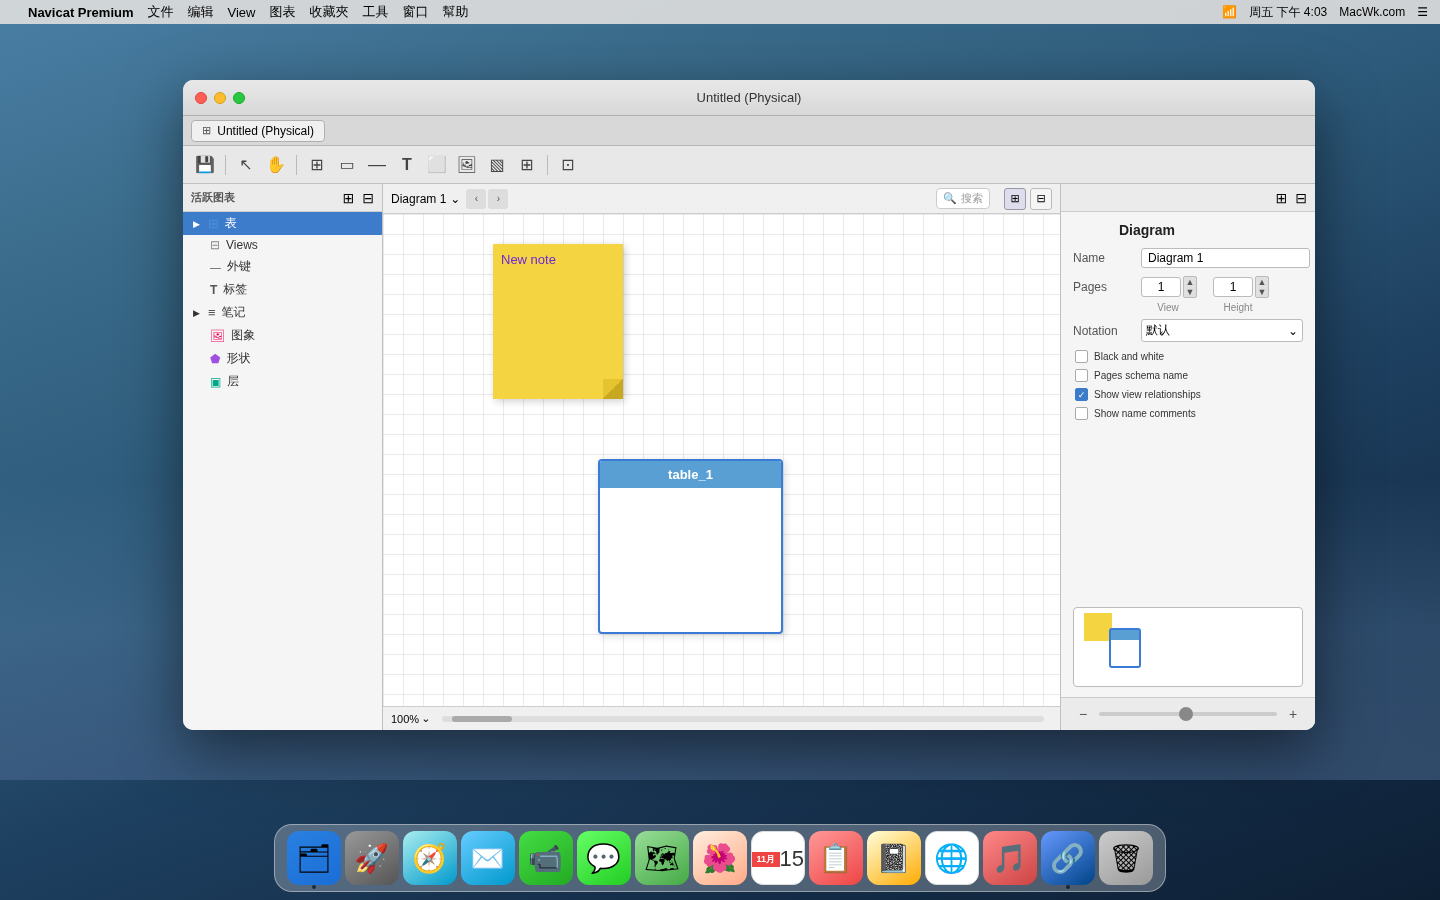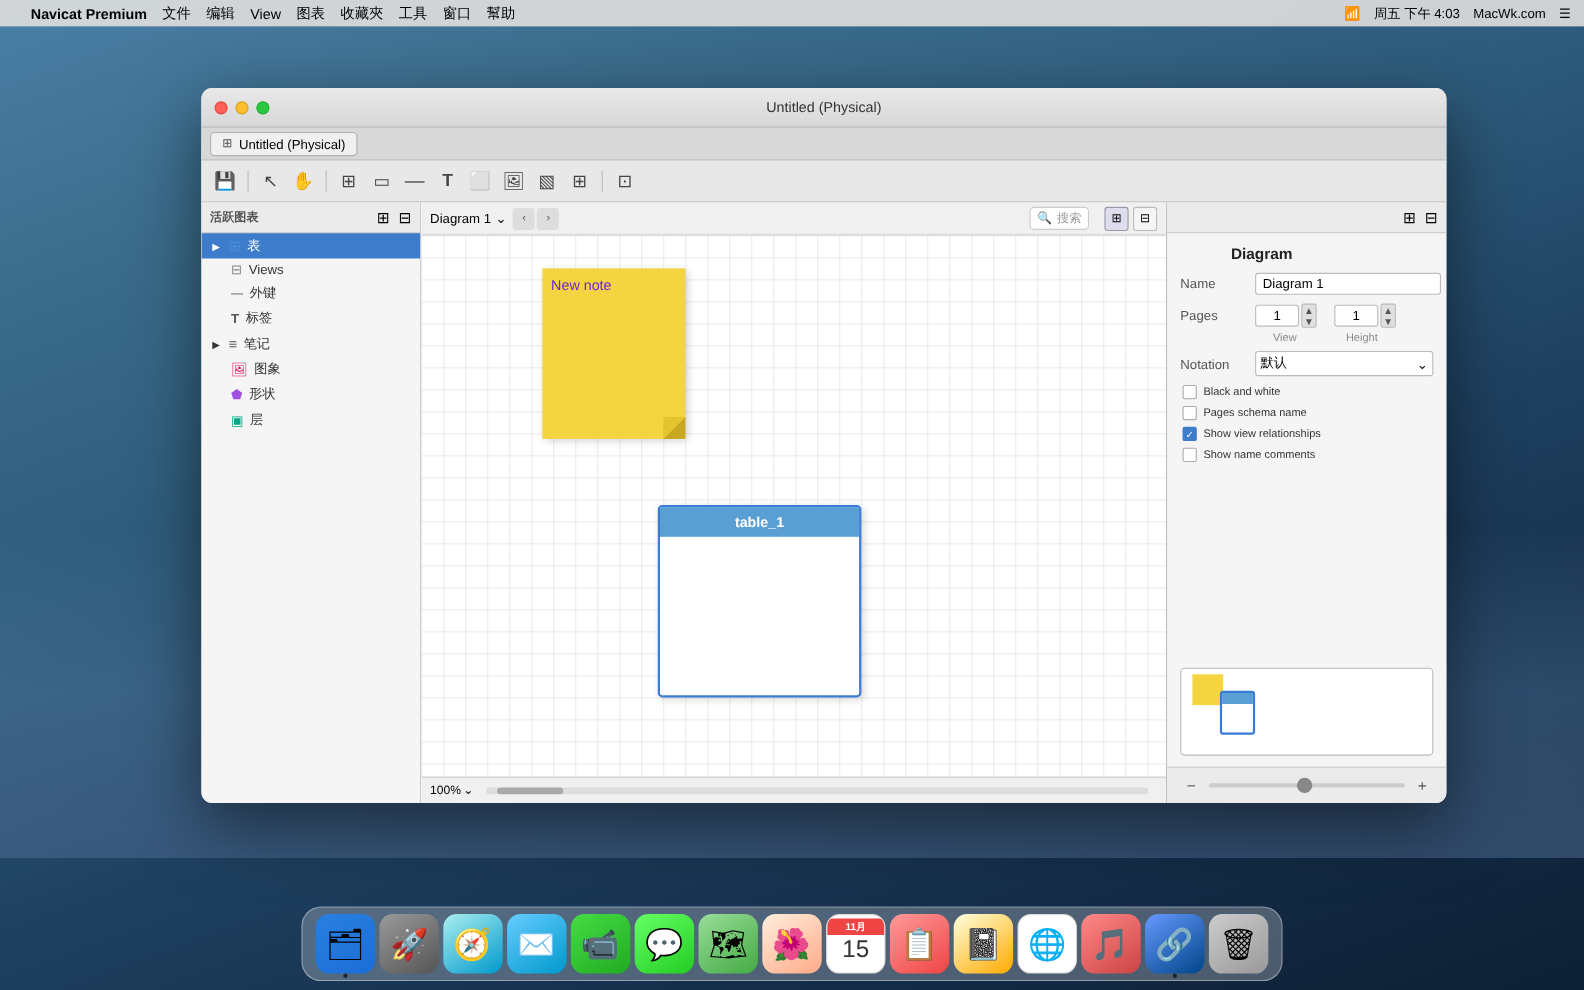--- a/index.html
+++ b/index.html
@@ -898,21 +898,21 @@
 
 <div class="dock">
   <div class="dock-item" style="background: linear-gradient(145deg, #2a80e1, #1a6dd5); font-size:28px;">🗂<div class="dot"></div></div>
   <div class="dock-item" style="background: linear-gradient(145deg, #999, #555); font-size:28px;">🚀</div>
   <div class="dock-item" style="background: linear-gradient(145deg, #aee, #09c); font-size:28px;">🧭</div>
   <div class="dock-item" style="background: linear-gradient(145deg, #6cf, #09c); font-size:28px;">✉️</div>
   <div class="dock-item" style="background: linear-gradient(145deg, #4d4, #2a2); font-size:28px;">📹</div>
   <div class="dock-item" style="background: linear-gradient(145deg, #6f6, #2c2); font-size:28px;">💬</div>
   <div class="dock-item" style="background: linear-gradient(145deg, #9d9, #4a4); font-size:28px;">🗺</div>
   <div class="dock-item" style="background: linear-gradient(145deg, #fed, #fa8); font-size:28px;">🌺</div>
-  <div class="dock-item" style="background: white; font-size:22px; flex-direction:column; justify-content:flex-start; padding-top:3px; overflow:hidden; border:1px solid #ddd;">
+  <div class="dock-item" style="background: white; font-size:22px; flex-direction:row; justify-content:flex-start; padding-top:3px; overflow:hidden; border:1px solid #ddd;">
     <div style="background:#e44; color:white; width:100%; text-align:center; font-size:9px; font-weight:bold; padding:1px 0;">11月</div>
     <div style="font-size:22px; font-weight:300; color:#333; line-height:1.2;">15</div>
   </div>
   <div class="dock-item" style="background: linear-gradient(145deg, #f99, #e44); font-size:28px;">📋</div>
   <div class="dock-item" style="background: linear-gradient(145deg, #ffd, #fa0); font-size:28px;">📓</div>
   <div class="dock-item" style="background: white; font-size:28px; border: 1px solid #ddd;">🌐</div>
   <div class="dock-item" style="background: linear-gradient(145deg, #f88, #c44); font-size:28px;">🎵</div>
   <div class="dock-item" style="background: linear-gradient(145deg, #69f, #048); font-size:28px;">🔗<div class="dot"></div></div>
   <div class="dock-item" style="background: linear-gradient(145deg, #ccc, #999); font-size:28px;">🗑</div>
 </div>

